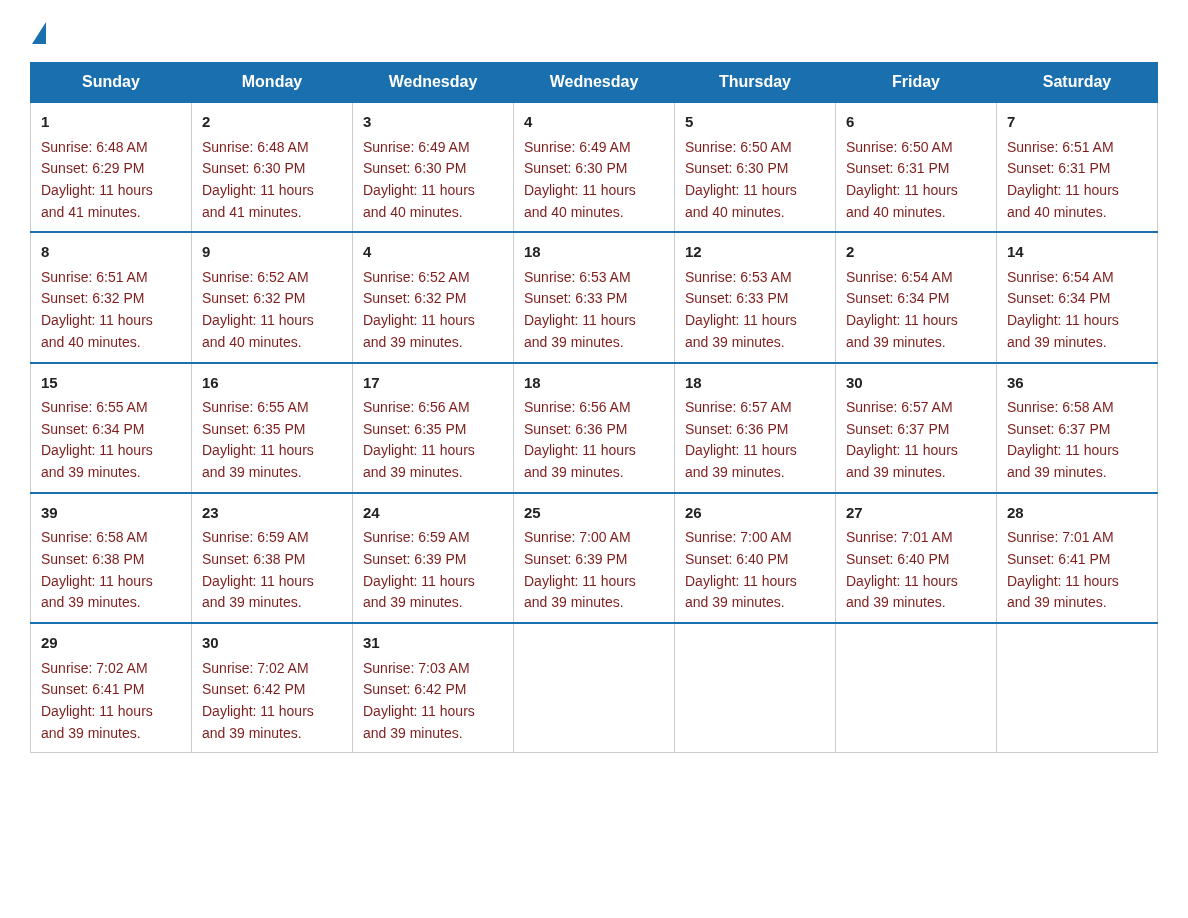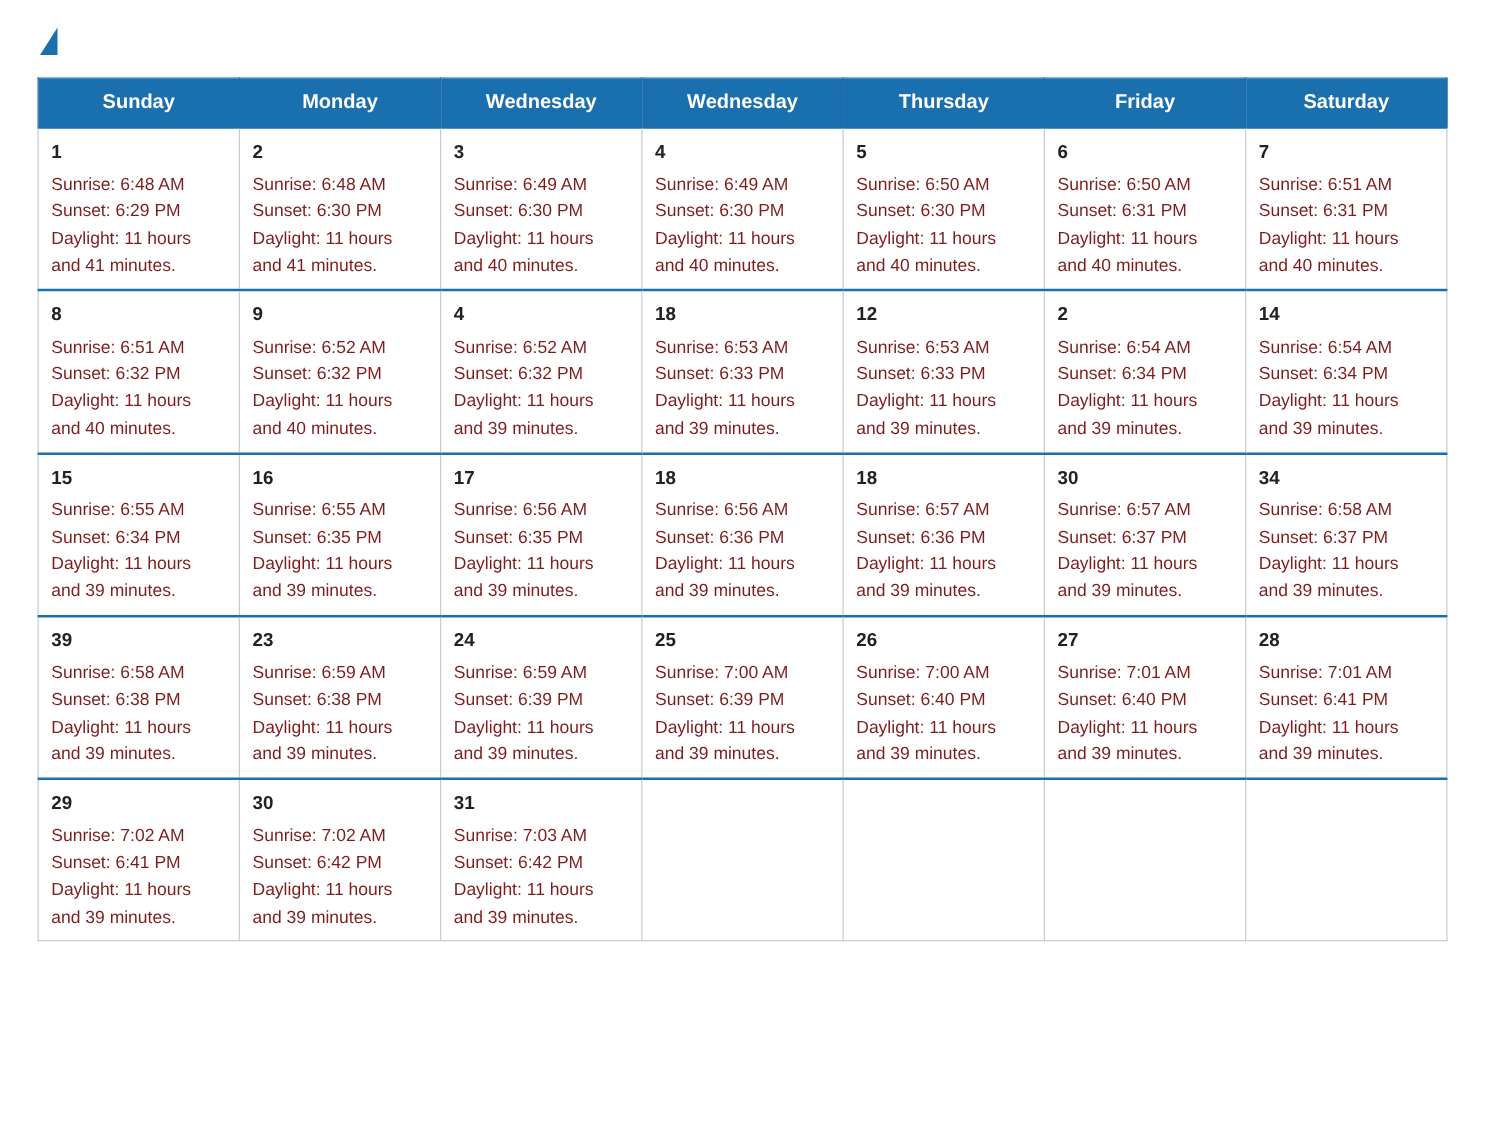--- a/index.html
+++ b/index.html
@@ -210,21 +210,21 @@
         </td>
         <td>
           <div class="day-num">18</div>
 <div class="day-info">Sunrise: 6:57 AM<br>Sunset: 6:36 PM<br>Daylight: 11 hours<br>and 39 minutes.</div>
         </td>
         <td>
           <div class="day-num">30</div>
 <div class="day-info">Sunrise: 6:57 AM<br>Sunset: 6:37 PM<br>Daylight: 11 hours<br>and 39 minutes.</div>
         </td>
         <td>
-          <div class="day-num">34</div>
+          <div class="day-num">36</div>
 <div class="day-info">Sunrise: 6:58 AM<br>Sunset: 6:37 PM<br>Daylight: 11 hours<br>and 39 minutes.</div>
         </td>
       </tr>
       <tr class="week-row">
         <td>
           <div class="day-num">39</div>
 <div class="day-info">Sunrise: 6:58 AM<br>Sunset: 6:38 PM<br>Daylight: 11 hours<br>and 39 minutes.</div>
         </td>
         <td>
           <div class="day-num">23</div>

